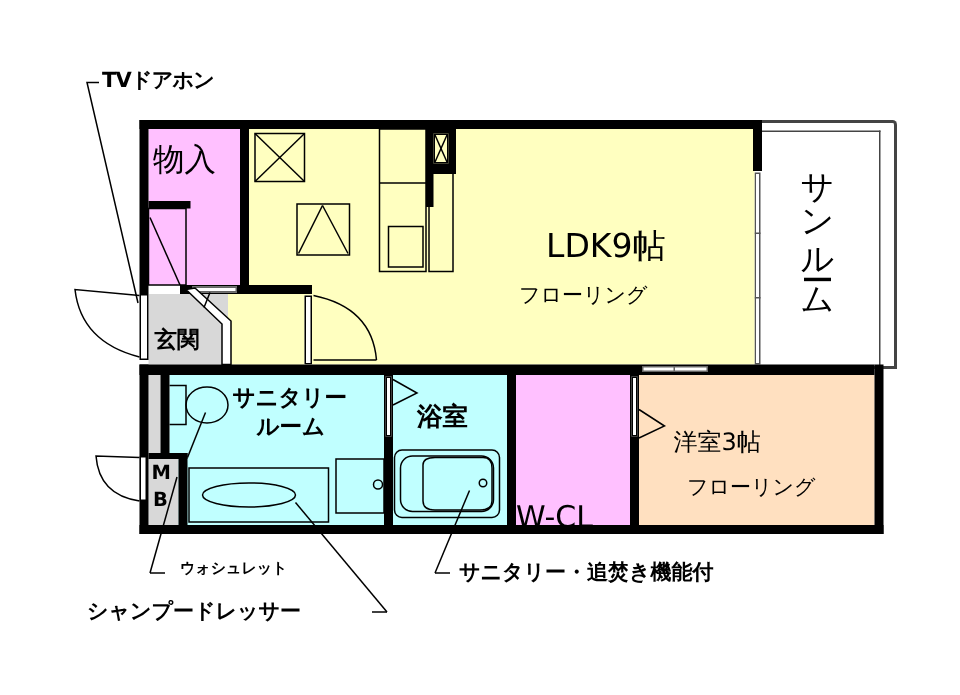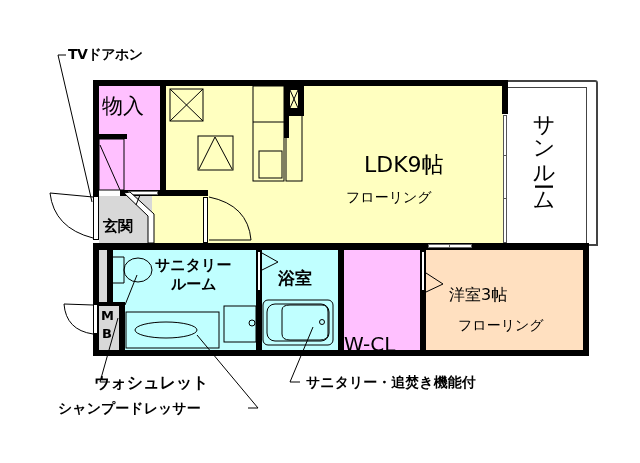--- a/index.html
+++ b/index.html
@@ -140,15 +140,15 @@
 <div class="lbl" style="left:278px; top:270px; font-size:17px; font-weight:bold;">浴室</div>
 
 <div class="lbl" style="left:344px; top:290px; font-size:20px;margin-top:44px;">W-CL</div>
 
 <div class="lbl" style="left:449px; top:287px; font-size:16px;">洋室3帖</div>
 <div class="lbl" style="left:458px; top:318px; font-size:14px;">フローリング</div>
 
 <div class="lbl" style="left:101px; top:309px; font-size:13px; font-weight:bold;">M</div>
 <div class="lbl" style="left:102px; top:327px; font-size:13px; font-weight:bold;">B</div>
 
-<div class="lbl" style="left:94px; top:375px; font-size:16px; font-weight:bold;">ウォシュレット</div>
+<div class="lbl" style="left:120px; top:375px; font-size:10px; font-weight:bold;">ウォシュレット</div>
 <div class="lbl" style="left:58px; top:401px; font-size:14px; font-weight:bold;">シャンプードレッサー</div>
 <div class="lbl" style="left:306px; top:375px; font-size:14px; font-weight:bold;">サニタリー・追焚き機能付</div>
 
 </body></html>

